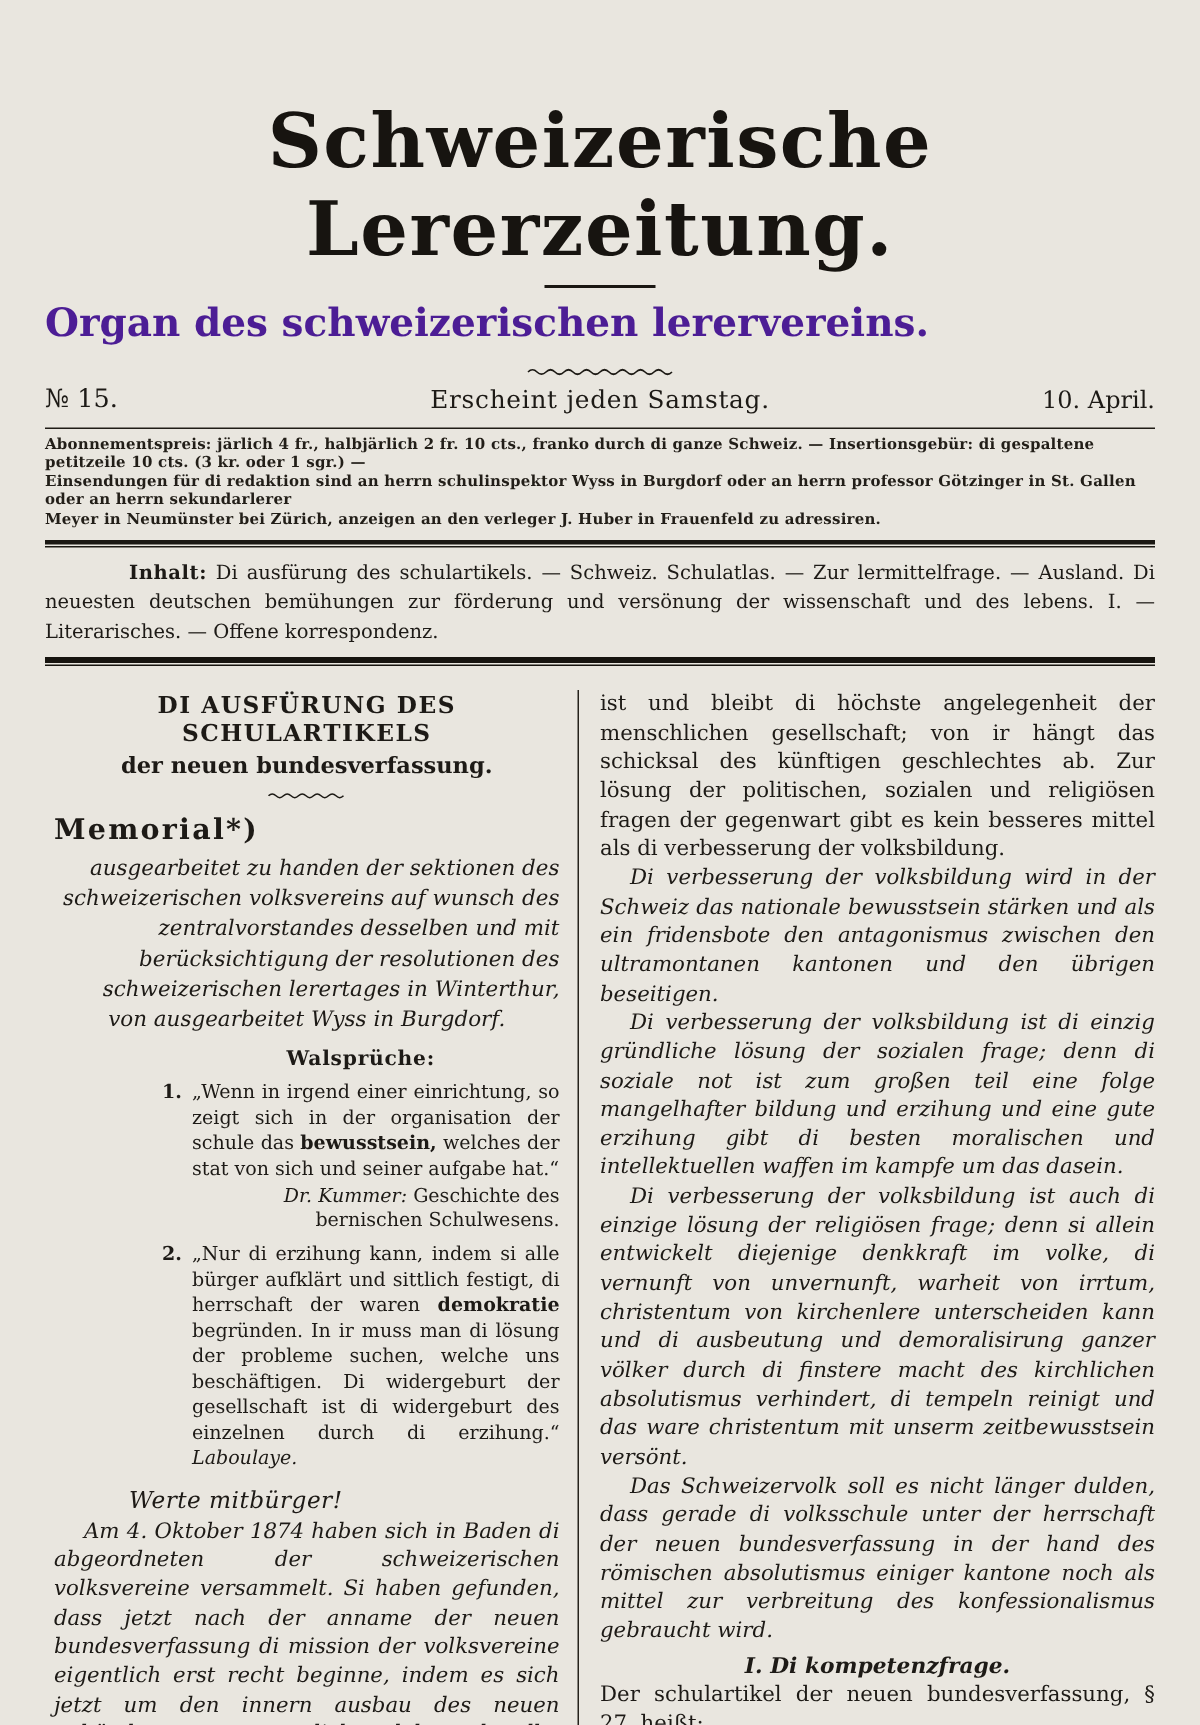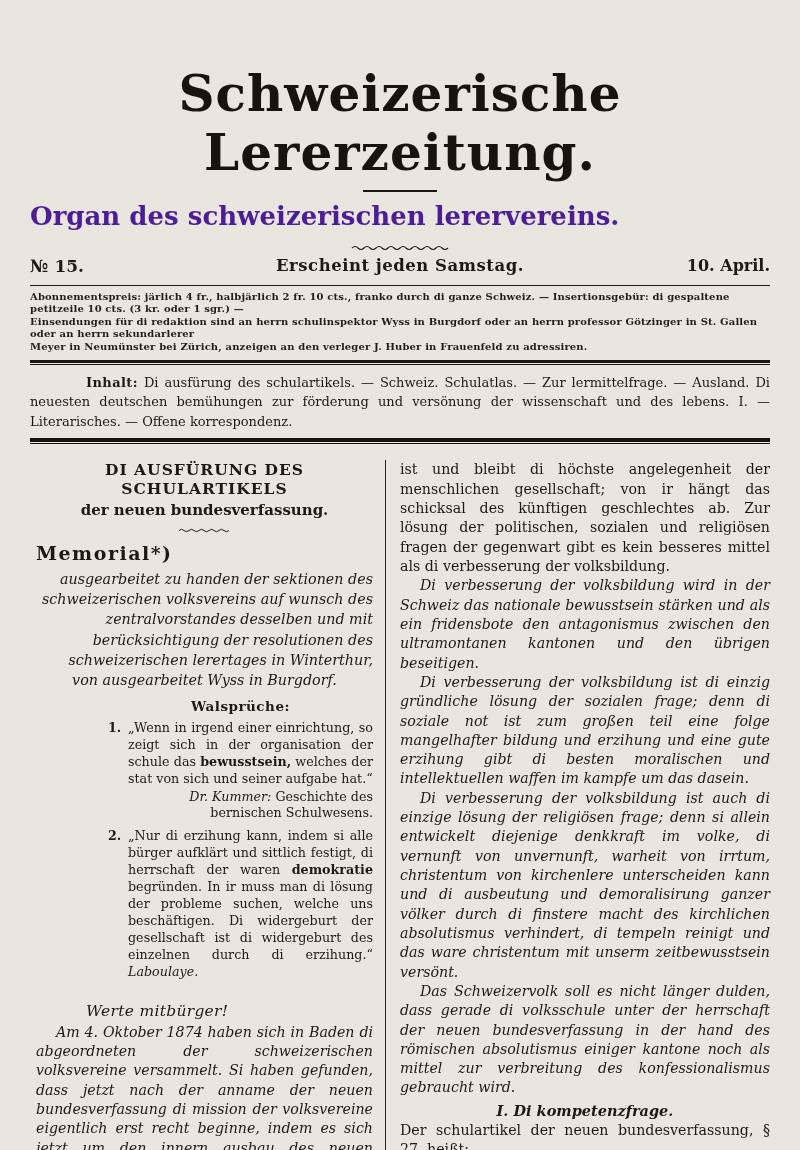--- a/index.html
+++ b/index.html
@@ -13,21 +13,21 @@
   }
   .page { padding:50px 30px 0 30px; }
 
   
   .volume-row { display:flex; justify-content:space-between; font-size:14.5px; font-weight:bold; letter-spacing:.5px; }
   .masthead { text-align:center; margin-top:14px; font-size:50px; font-weight:800; letter-spacing:1px; color:#171410; }
   .title-rule { width:74px; border-top:2.5px solid #1a1712; margin:8px auto 0 auto; }
   .subtitle { text-align:left; font-size:26px; font-weight:bold; margin-top:9px; color:#4c1d95; }
   .wavy-center { display:block; margin:13px auto 0 auto; }
 
-  .issue-row { display:flex; align-items:flex-start; margin-top:4px; font-weight:bold; }
+  .issue-row { display:flex; align-items:center; margin-top:4px; font-weight:normal; }
   .issue-no { font-size:17px; width:180px; }
   .frequency { flex:1; text-align:center; font-size:16.5px; letter-spacing:.5px; }
   .date { width:180px; text-align:right; font-size:16px; }
 
   .rule-thin { border-top:1.2px solid #201c17; margin-top:9px; }
   .imprint { margin-top:5px; font-size:10px; font-weight:bold; text-align:left; line-height:1.24; letter-spacing:.15px; color:#221e18; }
   .rule-double-1 { margin-top:7px; border-top:3px solid #1b1813; border-bottom:1px solid #1b1813; height:5px; }
   .inhalt { margin-top:8px; font-size:13px; line-height:1.5; text-align:justify; text-indent:56px; }
   .inhalt b { letter-spacing:.5px; }
   .rule-double-2 { margin-top:7px; border-top:4px solid #17140f; border-bottom:1.2px solid #17140f; height:6px; }
@@ -46,21 +46,21 @@
 
   .mottos { margin-left:72px; margin-top:10px; }
   .mottos-heading { text-align:center; font-weight:bold; font-size:13.5px; letter-spacing:.5px; }
   .motto { display:flex; margin-top:5px; font-size:12.7px; line-height:1.34; }
   .motto-num { width:20px; font-weight:bold; flex:none; }
   .motto-text { flex:1; text-align:justify; }
   .motto-attr { text-align:right; font-size:12.7px; line-height:1.3; margin-top:2px; padding-left:40px; }
   .motto-attr .name { font-style:italic; }
   .attr-laboulaye { font-style:italic; }
 
-  .salutation { font-style:italic; font-size:15.5px; margin:22px 0 3px 50px; letter-spacing:.3px; }
+  .salutation { font-style:italic; font-size:15.5px; margin:11px 0 3px 50px; letter-spacing:.3px; }
   .body-para { font-size:14.2px; line-height:1.36; text-align:justify; }
   .indent { text-indent:20px;font-style:italic; }
 
   .col-right .body-para { margin-top:0; }
   .para-gap { margin-top:1px; }
   .section-heading { text-align:center; font-style:italic; font-weight:600; font-size:14.5px; margin:4px 0 2px 0; }
   b.spaced { letter-spacing:.4px; }
 </style>
 </head>
 <body>

